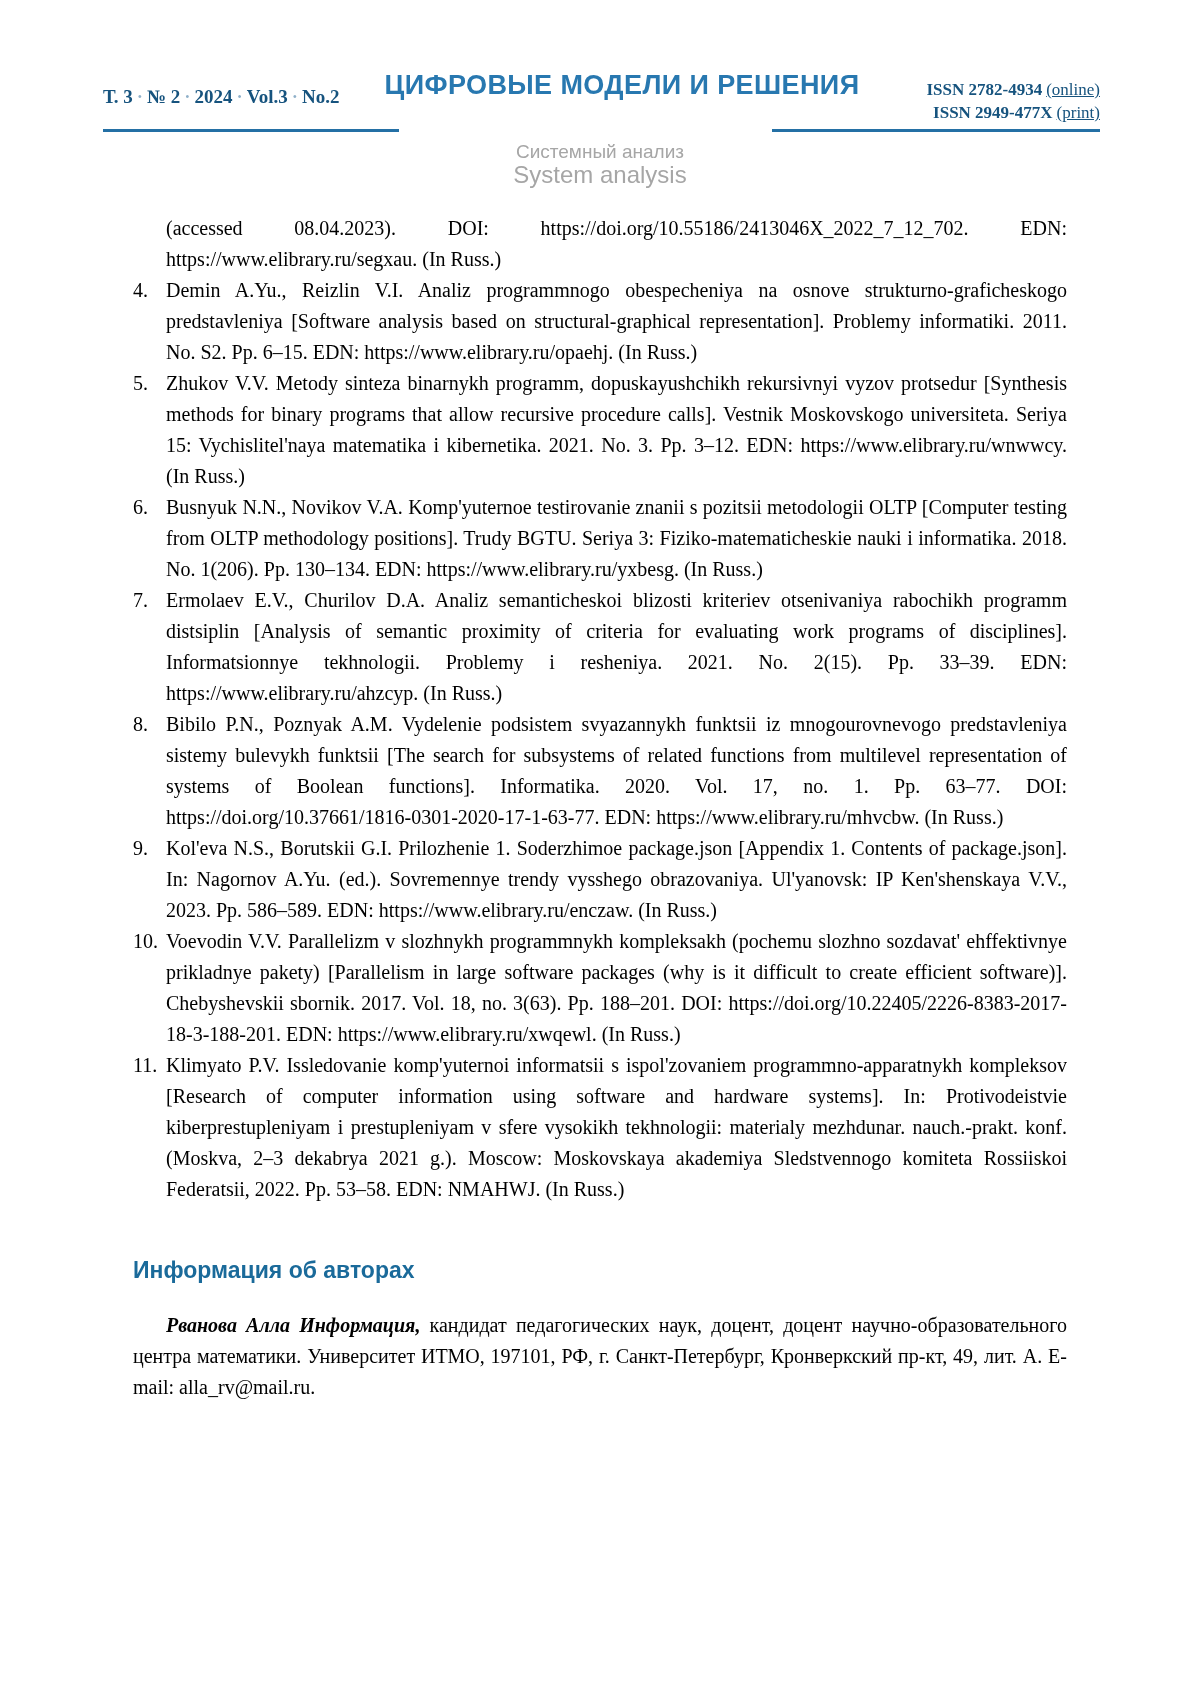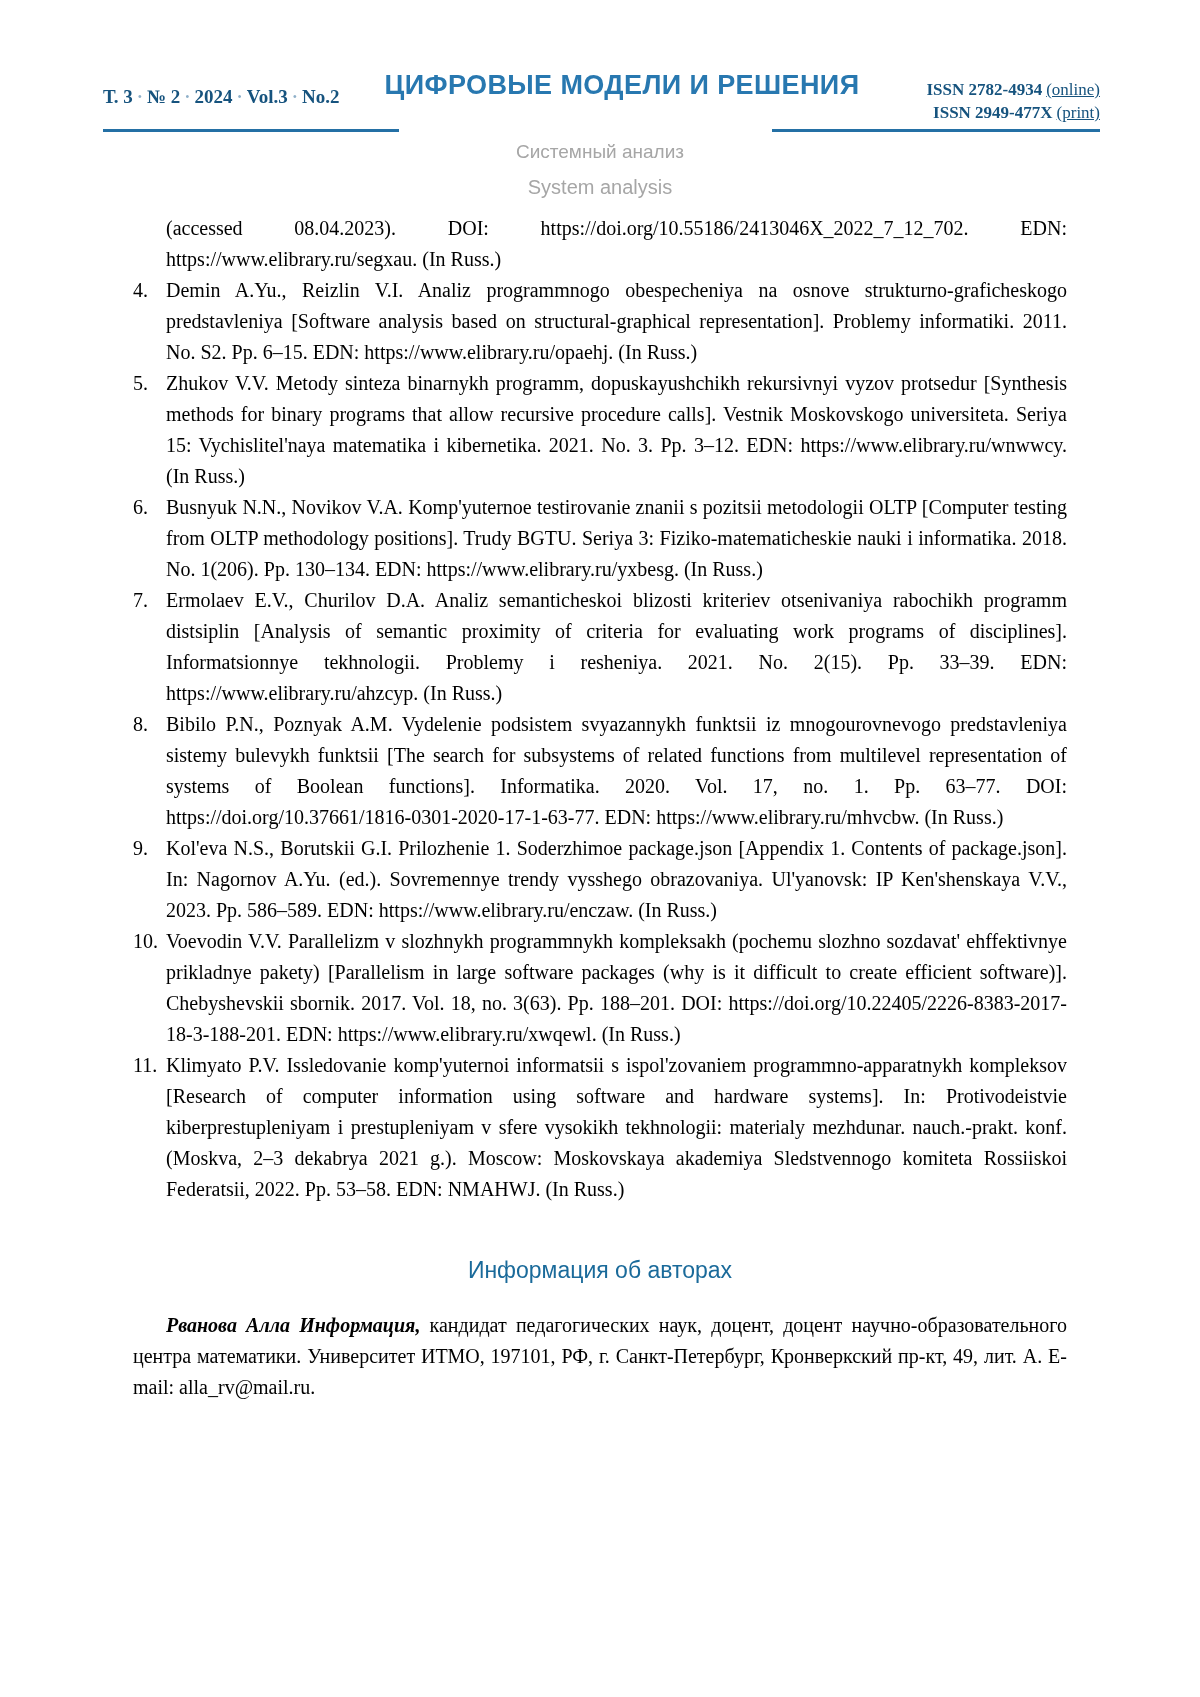--- a/index.html
+++ b/index.html
@@ -32,32 +32,32 @@
   .issn .lbl { font-weight:normal; margin-left:4px;text-decoration:underline; }
   .rule { position:absolute; top:129px; height:3px; background:#2470A5; }
   .rule-left  { left:103px; width:296px; }
   .rule-right { left:772px; width:328px; }
   .section-labels {
     position:absolute; left:50%; top:140px; transform:translateX(-50%);
     text-align:center; color:#A6A6A6;
     font-family:"Liberation Sans", sans-serif;
   }
   .section-ru { font-size:19px; line-height:24px; }
-  .section-en { font-size:20px; line-height:22px;margin-top:12px; }
+  .section-en { font-size:24px; line-height:22px; }
   
   .main { position:absolute; top:213px; left:133px; width:934px; }
   .ref-item {
     position:relative; padding-left:33px; text-align:justify;
     font-size:20px; line-height:31px; overflow-wrap:break-word;
   }
   .ref-num { position:absolute; left:0; top:0; }
   .authors-heading {
-    margin-top:52px; text-align:center;
+    margin-top:52px; text-align:left;
     font-family:"Liberation Sans", sans-serif;
-    font-size:23px; font-weight:normal; color:#1A6A9A;
+    font-size:23px; font-weight:bold; color:#1A6A9A;
   }
   .author-para {
     margin-top:26px; text-align:justify; text-indent:33px;
     font-size:20px; line-height:31px;
   }
   .author-name { font-weight:bold; font-style:italic; }
   
   .page-num {
     position:absolute; bottom:73px; left:0; width:100%; text-align:center;
     font-family:"Liberation Sans", sans-serif; font-size:16px;

